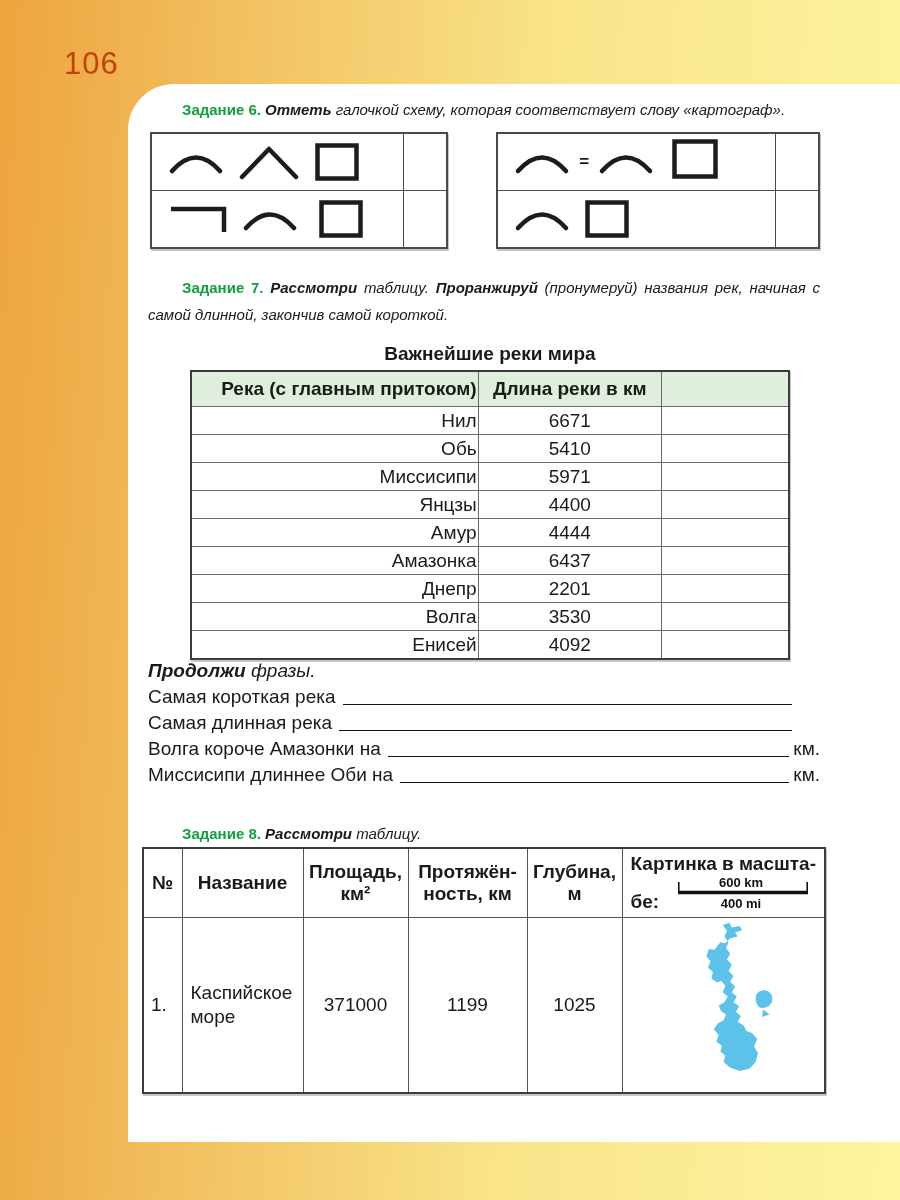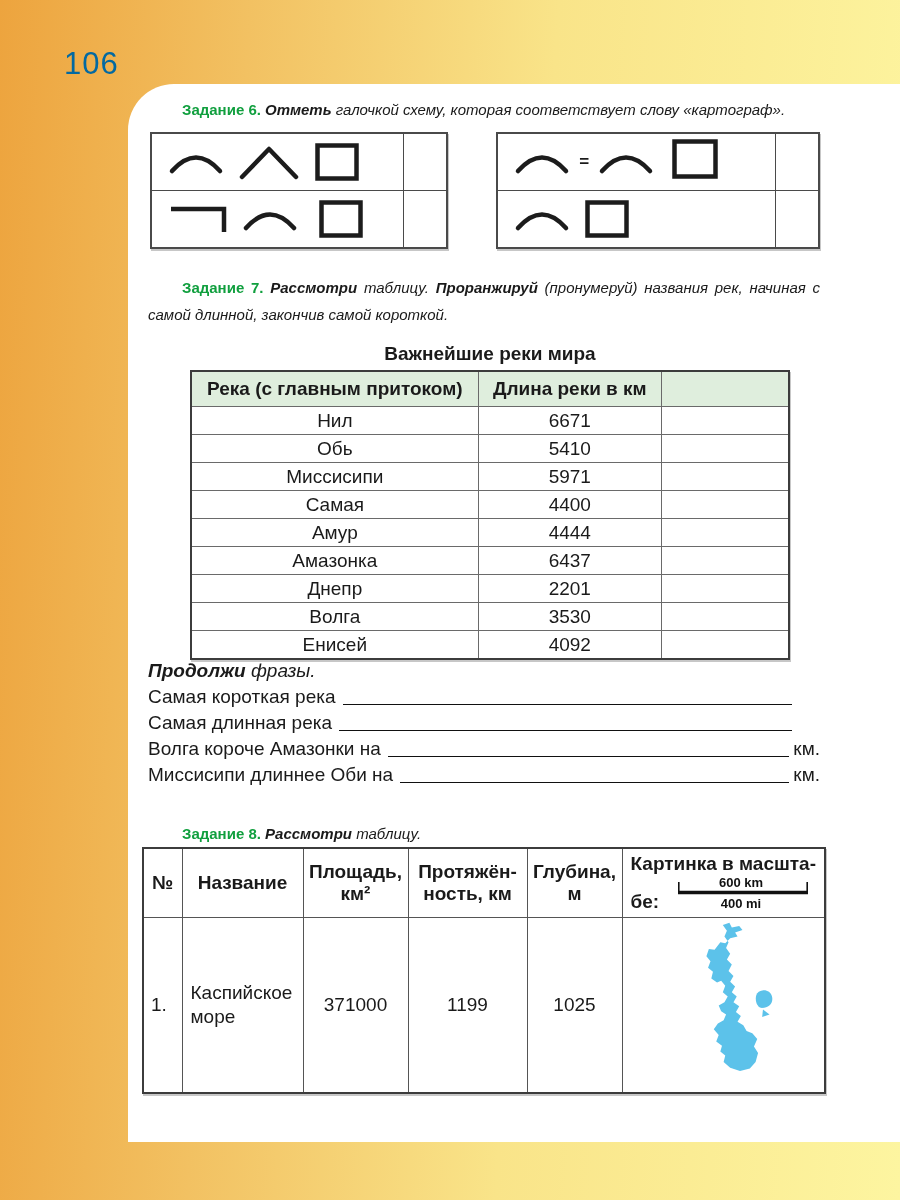--- a/index.html
+++ b/index.html
@@ -3,21 +3,21 @@
 <meta charset="utf-8">
 <style>
   html,body { margin:0; padding:0; }
   body {
     width:900px; height:1200px; position:relative; overflow:hidden;
     background:linear-gradient(93deg,#eda43e 0%,#f2c162 26%,#f9e489 58%,#fdf5a0 100%);
     font-family:"Liberation Sans", sans-serif; color:#1a1a1a;
   }
   .page-num {
     position:absolute; left:64px; top:46px;
-    font-size:31px; color:#0369a1; letter-spacing:1px;
+    font-size:31px; color:#c2410c; letter-spacing:1px;
   }
   .panel {
     position:absolute; left:128px; top:84px; width:772px; height:1058px;
     background:#ffffff; border-top-left-radius:46px;
     padding:12px 80px 0 20px; box-sizing:border-box;
   }
   .task-para {
     margin:0; font-size:15px; line-height:27px; text-align:justify;
     font-style:italic; text-indent:34px;
   }
@@ -34,21 +34,21 @@
   .cell-check { width:42px; border-left:1.5px solid #4a4a4a; }
   .sym { display:block; }
   
   .rivers-title { width:600px; margin:15px 0 5px 42px; text-align:center;
     font-weight:700; font-size:19px; }
   table.rivers { border-collapse:collapse; width:600px; margin-left:42px;
     border:2px solid #3c3c3c; box-shadow:1px 2px 0 rgba(130,130,130,.45); }
   .rivers th, .rivers td { border:1px solid #6a6a6a; font-size:19px; }
   .rivers th { background:#dfeedd; height:32px; font-weight:700; text-align:center; }
   .rivers td { height:25px; }
-  .rivers .c-name { width:288px; text-align:center; }
+  .rivers .c-name { width:288px; text-align:right; }
   .rivers .c-len  { width:183px; text-align:center; }
   .rivers .c-mark { width:127px; }
   
   .continue-label { font-size:19px; font-style:italic; }
   .continue-label .bold { font-weight:700; }
   .fill-line { display:flex; align-items:flex-end; height:26px; font-size:19px; }
   .fill-line .rule { flex:1; border-bottom:1.7px solid #111; margin:0 4px 3px 7px; }
   .fill-line.nosuffix .rule { margin-right:28px; }
   .task8-para { margin-top:34px; }
   
@@ -162,21 +162,21 @@
           <td class="c-name">Обь</td>
           <td class="c-len">5410</td>
           <td class="c-mark"></td>
         </tr>
     <tr>
           <td class="c-name">Миссисипи</td>
           <td class="c-len">5971</td>
           <td class="c-mark"></td>
         </tr>
     <tr>
-          <td class="c-name">Самая</td>
+          <td class="c-name">Янцзы</td>
           <td class="c-len">4400</td>
           <td class="c-mark"></td>
         </tr>
     <tr>
           <td class="c-name">Амур</td>
           <td class="c-len">4444</td>
           <td class="c-mark"></td>
         </tr>
     <tr>
           <td class="c-name">Амазонка</td>

